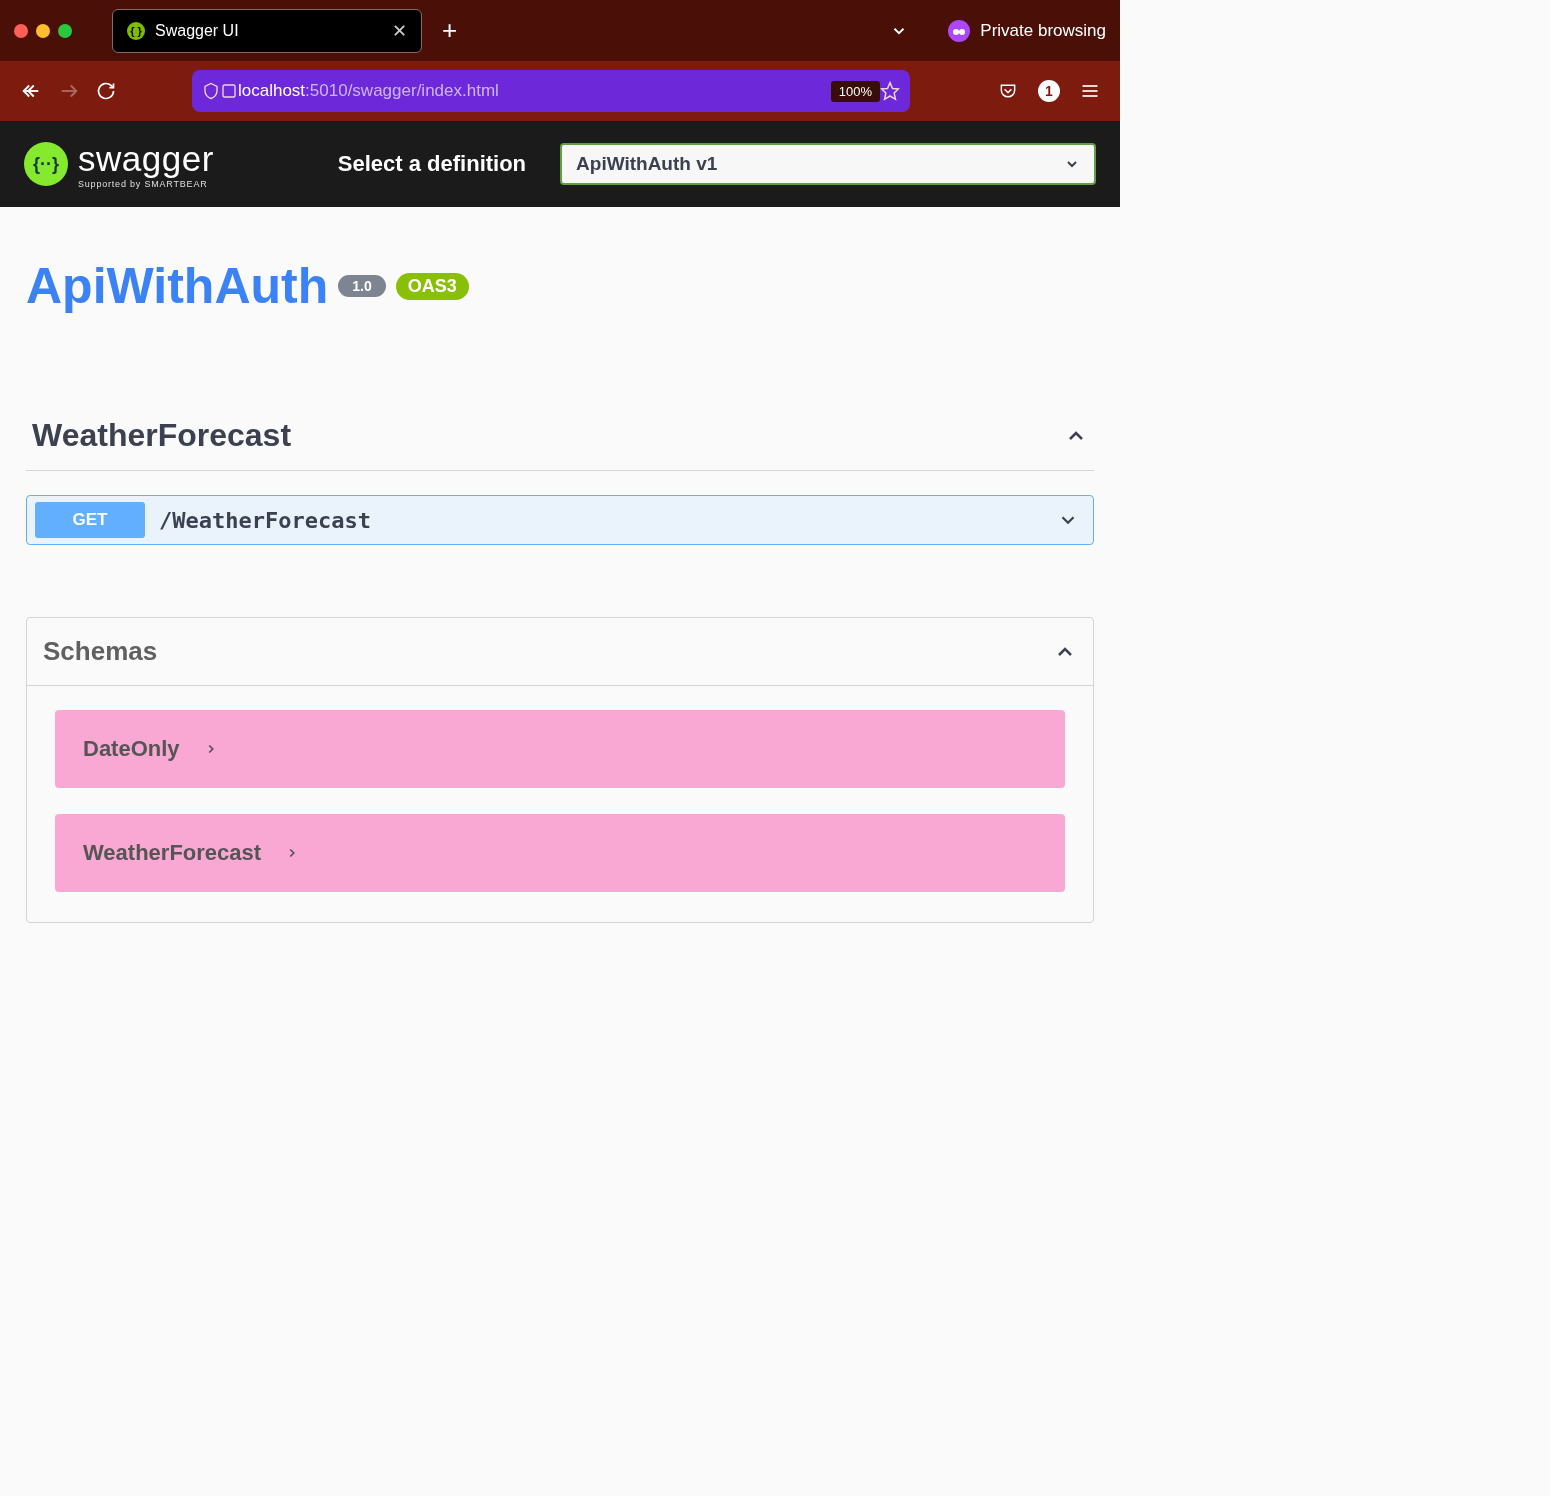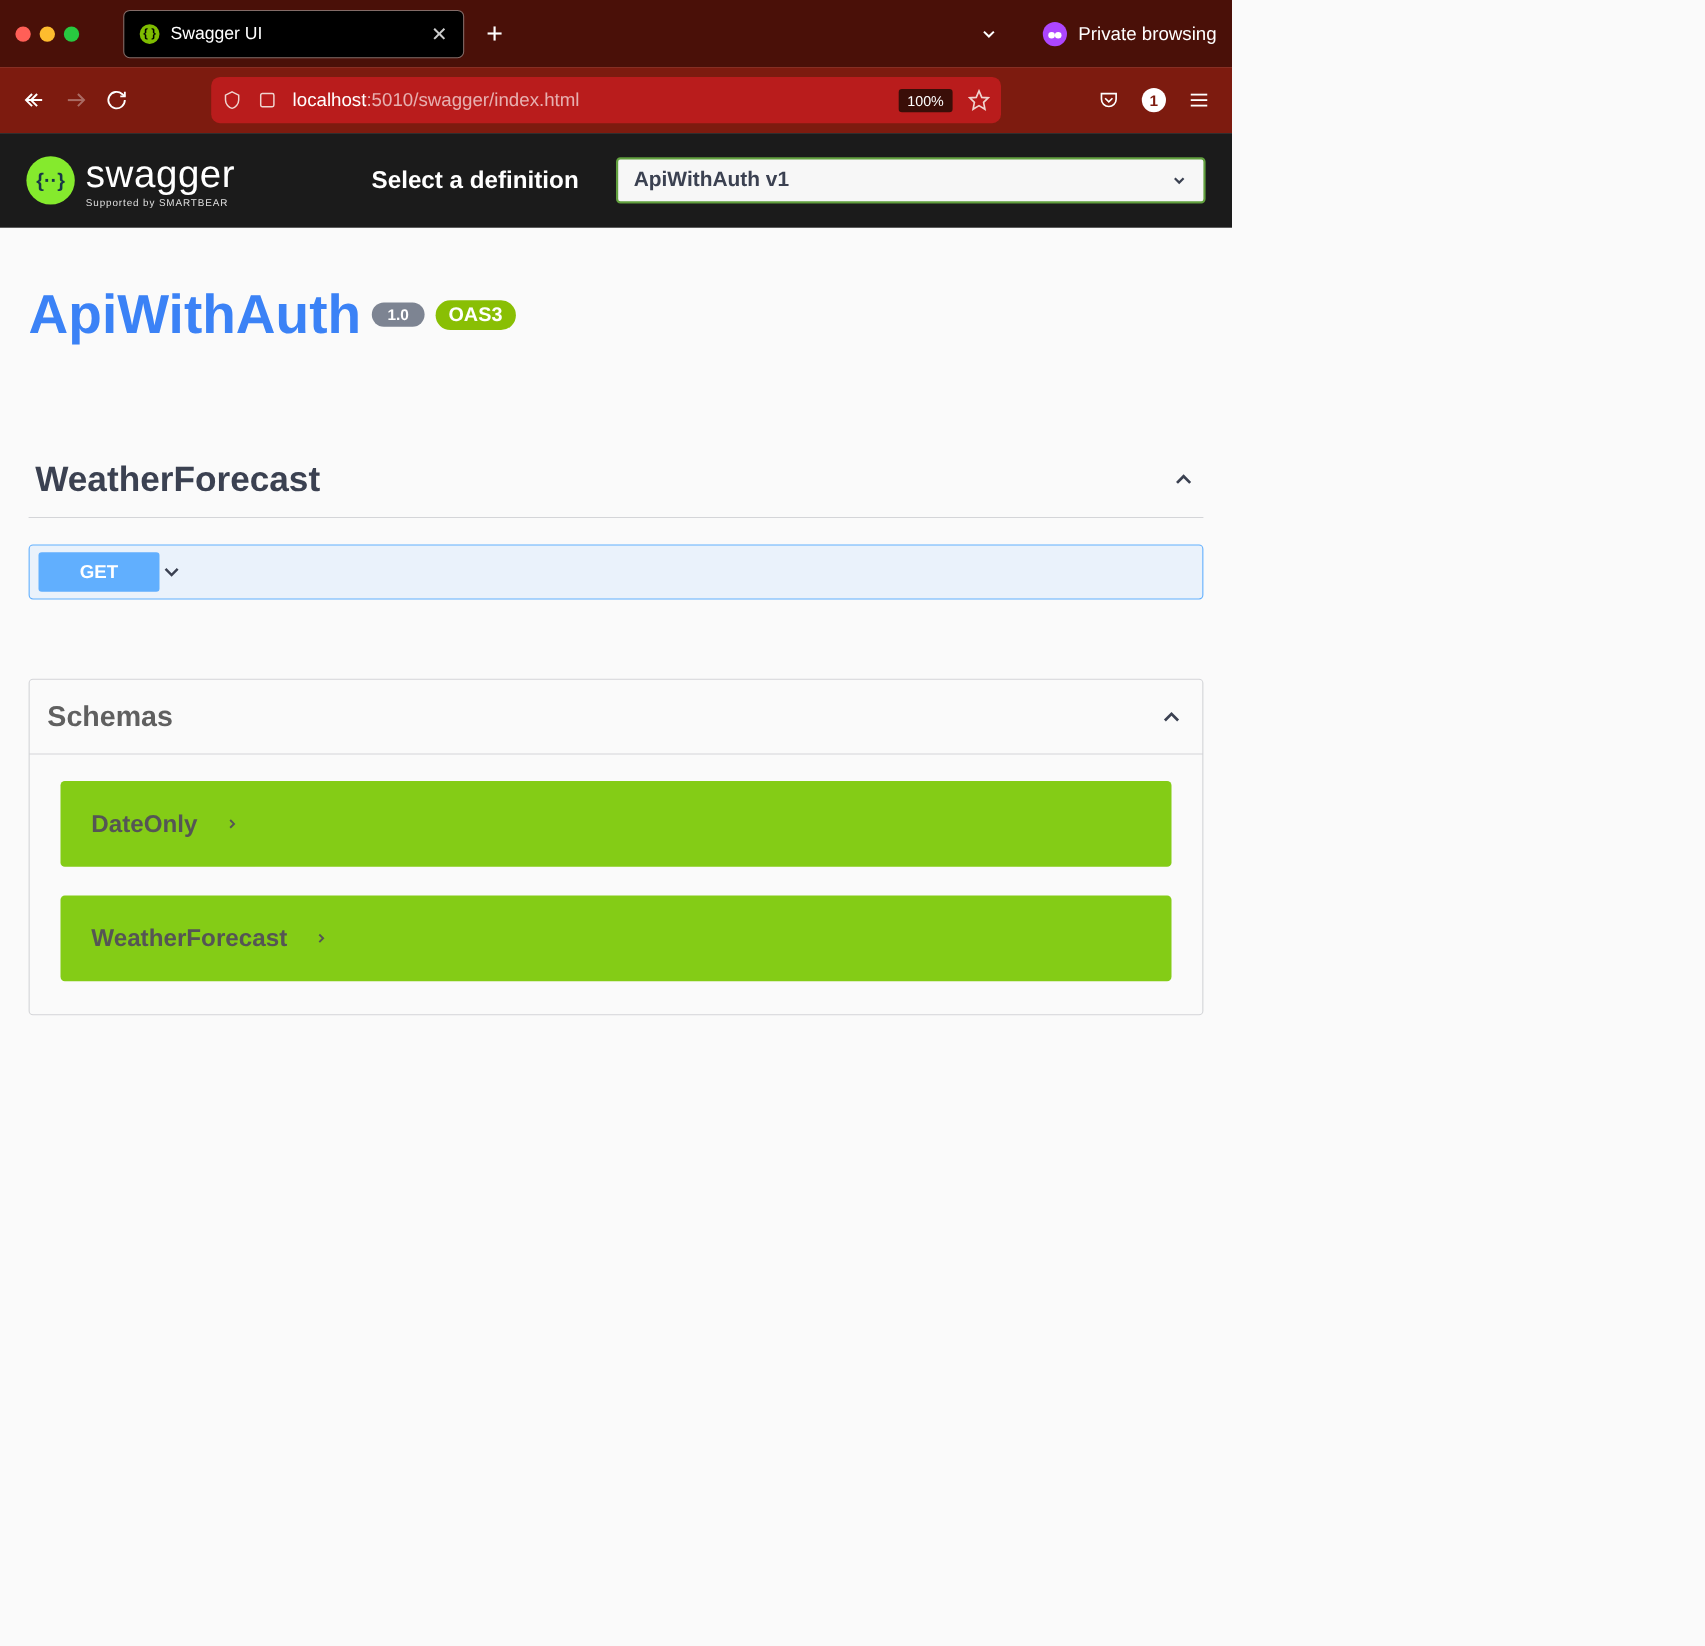--- a/index.html
+++ b/index.html
@@ -53,23 +53,23 @@
     .browser-addr {
       background: #7d1b0f;
       height: 60px;
       display: flex; align-items: center;
       padding: 0 20px; gap: 16px;
     }
     .nav-btn { color: #fff; cursor: pointer; display: flex; align-items: center; }
     .nav-btn.disabled { opacity: 0.35; }
     .addr-bar {
       flex: 1; max-width: 718px; margin-left: 60px;
-      background: #b91c1c; border-radius: 8px;
+      background: #6d28d9; border-radius: 8px;
       height: 42px; display: flex; align-items: center;
-      padding: 0 10px; gap: 14px;
+      padding: 0 10px; gap: 0;
     }
     .addr-icon { color: #f0d5d0; display: flex; }
     .addr-url { flex: 1; color: #fff; font-size: 17px; display: flex; }
     .addr-url .host { color: #fff; }
     .addr-url .path { color: rgba(255,255,255,0.65); }
     .zoom-badge { background: #3a0e08; color: #fff; font-size: 13px; padding: 3px 8px; border-radius: 3px; }
     .star-icon { color: #f0d5d0; }
     .toolbar-right { display: flex; gap: 20px; align-items: center; margin-left: auto; }
     .badge-one { width: 22px; height: 22px; background: #fff; color: #7d1b0f; border-radius: 50%; display: flex; align-items: center; justify-content: center; font-weight: bold; font-size: 14px; }
 
@@ -161,21 +161,21 @@
     }
     .schemas-header {
       display: flex; align-items: center; justify-content: space-between;
       padding: 18px 16px;
       border-bottom: 1px solid rgba(59,65,81,0.2);
       cursor: pointer;
     }
     .schemas-header h3 { font-size: 26px; font-weight: 700; color: #606060; }
     .schemas-body { padding: 24px 28px 30px; display: flex; flex-direction: column; gap: 26px; }
     .schema-item {
-      background: #84cc16;
+      background: #f9a8d4;
       border-radius: 4px;
       padding: 26px 28px;
       display: flex; align-items: center; gap: 24px;
       cursor: pointer;
     }
     .schema-name { font-size: 22px; font-weight: 700; color: #555; }
 
     svg { display: block; }
     .chevron-up { transform: rotate(180deg); }
   </style>
@@ -304,20 +304,21 @@
 
   <div class="section-tag">
     <h2>WeatherForecast</h2>
     <svg class="chevron-up" width="24" height="24" viewBox="0 0 24 24" fill="none" stroke="#3b4151" stroke-width="2.5">
         <polyline points="6 9 12 15 18 9"></polyline>
       </svg>
   </div>
 
   <div class="opblock">
     <span class="opblock-method">GET</span>
+    <span class="opblock-path">/WeatherForecast</span>
     <svg width="22" height="22" viewBox="0 0 24 24" fill="none" stroke="#3b4151" stroke-width="2.5">
         <polyline points="6 9 12 15 18 9"></polyline>
       </svg>
   </div>
 
   <div class="schemas-box">
     <div class="schemas-header">
       <h3>Schemas</h3>
       <svg class="chevron-up" width="24" height="24" viewBox="0 0 24 24" fill="none" stroke="#3b4151" stroke-width="2.5">
           <polyline points="6 9 12 15 18 9"></polyline>

